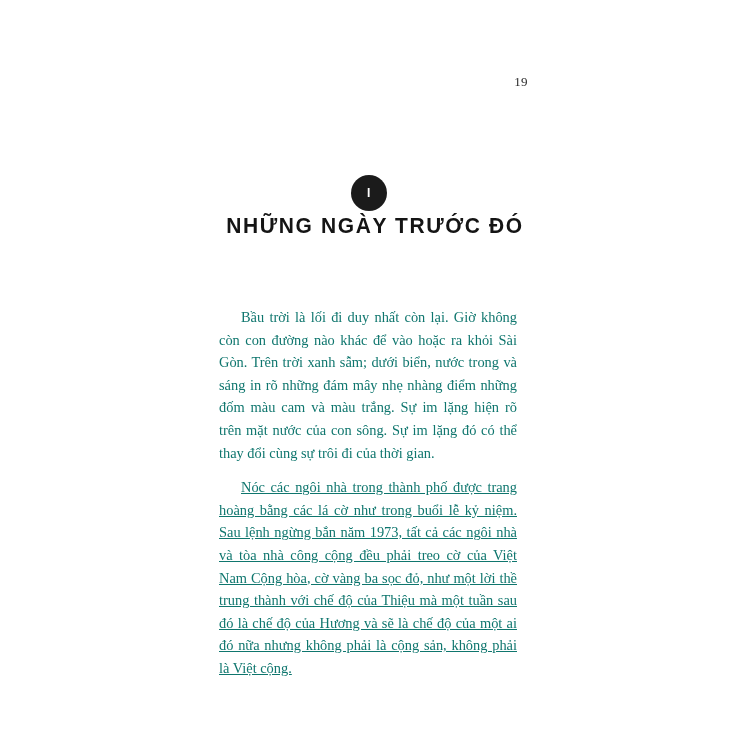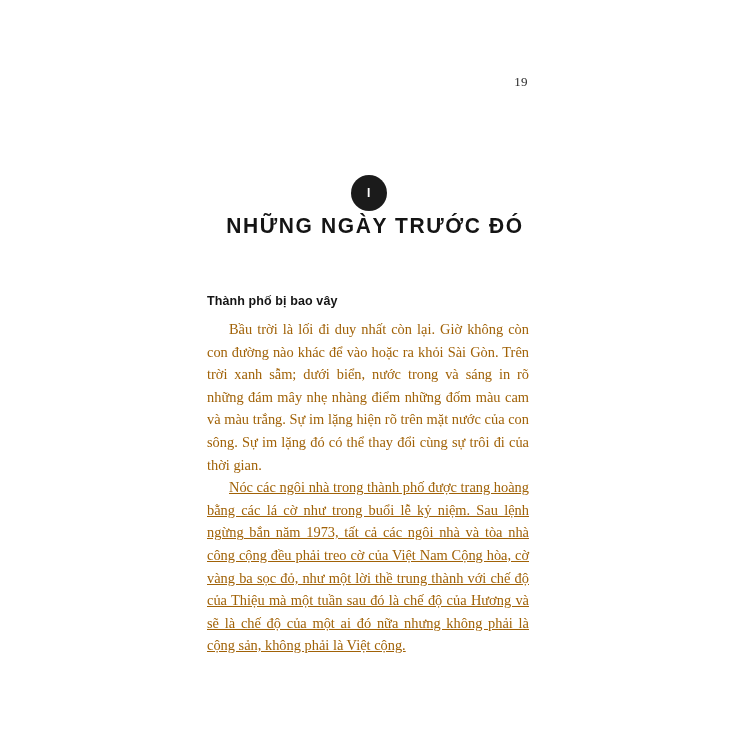--- a/index.html
+++ b/index.html
@@ -73,26 +73,26 @@
   }
   .section-heading {
     font-family: "Liberation Sans", sans-serif;
     font-weight: bold;
     font-size: 12.5px;
     color: #141414;
     margin: 0 0 10px 0;
     letter-spacing: 0.1px;
   }
   p.body-par {
-    margin: 0;
+    margin: 12px;
     font-size: 14.4px;
     line-height: 22.6px;
     text-align: justify;
     text-indent: 22px;
-    color: #a16207;
+    color: #0f766e;
     hyphens: none;
   }
   p.body-par + p.body-par {
     margin-top: 0;
     text-decoration: underline;
   }
 </style>
 </head>
 <body>
 
@@ -102,18 +102,17 @@
     <span>19</span>
   </div>
 
   <div class="chapter-badge">
     <span>I</span>
   </div>
 
   <div class="chapter-title">NHỮNG NGÀY TRƯỚC ĐÓ</div>
 
   <div class="content">
-    <h2 class="section-heading">Thành phố bị bao vây</h2>
     <p class="body-par">Bầu trời là lối đi duy nhất còn lại. Giờ không còn con đường nào khác để vào hoặc ra khỏi Sài Gòn. Trên trời xanh sẫm; dưới biển, nước trong và sáng in rõ những đám mây nhẹ nhàng điểm những đốm màu cam và màu trắng. Sự im lặng hiện rõ trên mặt nước của con sông. Sự im lặng đó có thể thay đổi cùng sự trôi đi của thời gian.</p>
     <p class="body-par">Nóc các ngôi nhà trong thành phố được trang hoàng bằng các lá cờ như trong buổi lễ kỷ niệm. Sau lệnh ngừng bắn năm 1973, tất cả các ngôi nhà và tòa nhà công cộng đều phải treo cờ của Việt Nam Cộng hòa, cờ vàng ba sọc đỏ, như một lời thề trung thành với chế độ của Thiệu mà một tuần sau đó là chế độ của Hương và sẽ là chế độ của một ai đó nữa nhưng không phải là cộng sản, không phải là Việt cộng.</p>
   </div>
 
 </div>
 
 </body></html>

